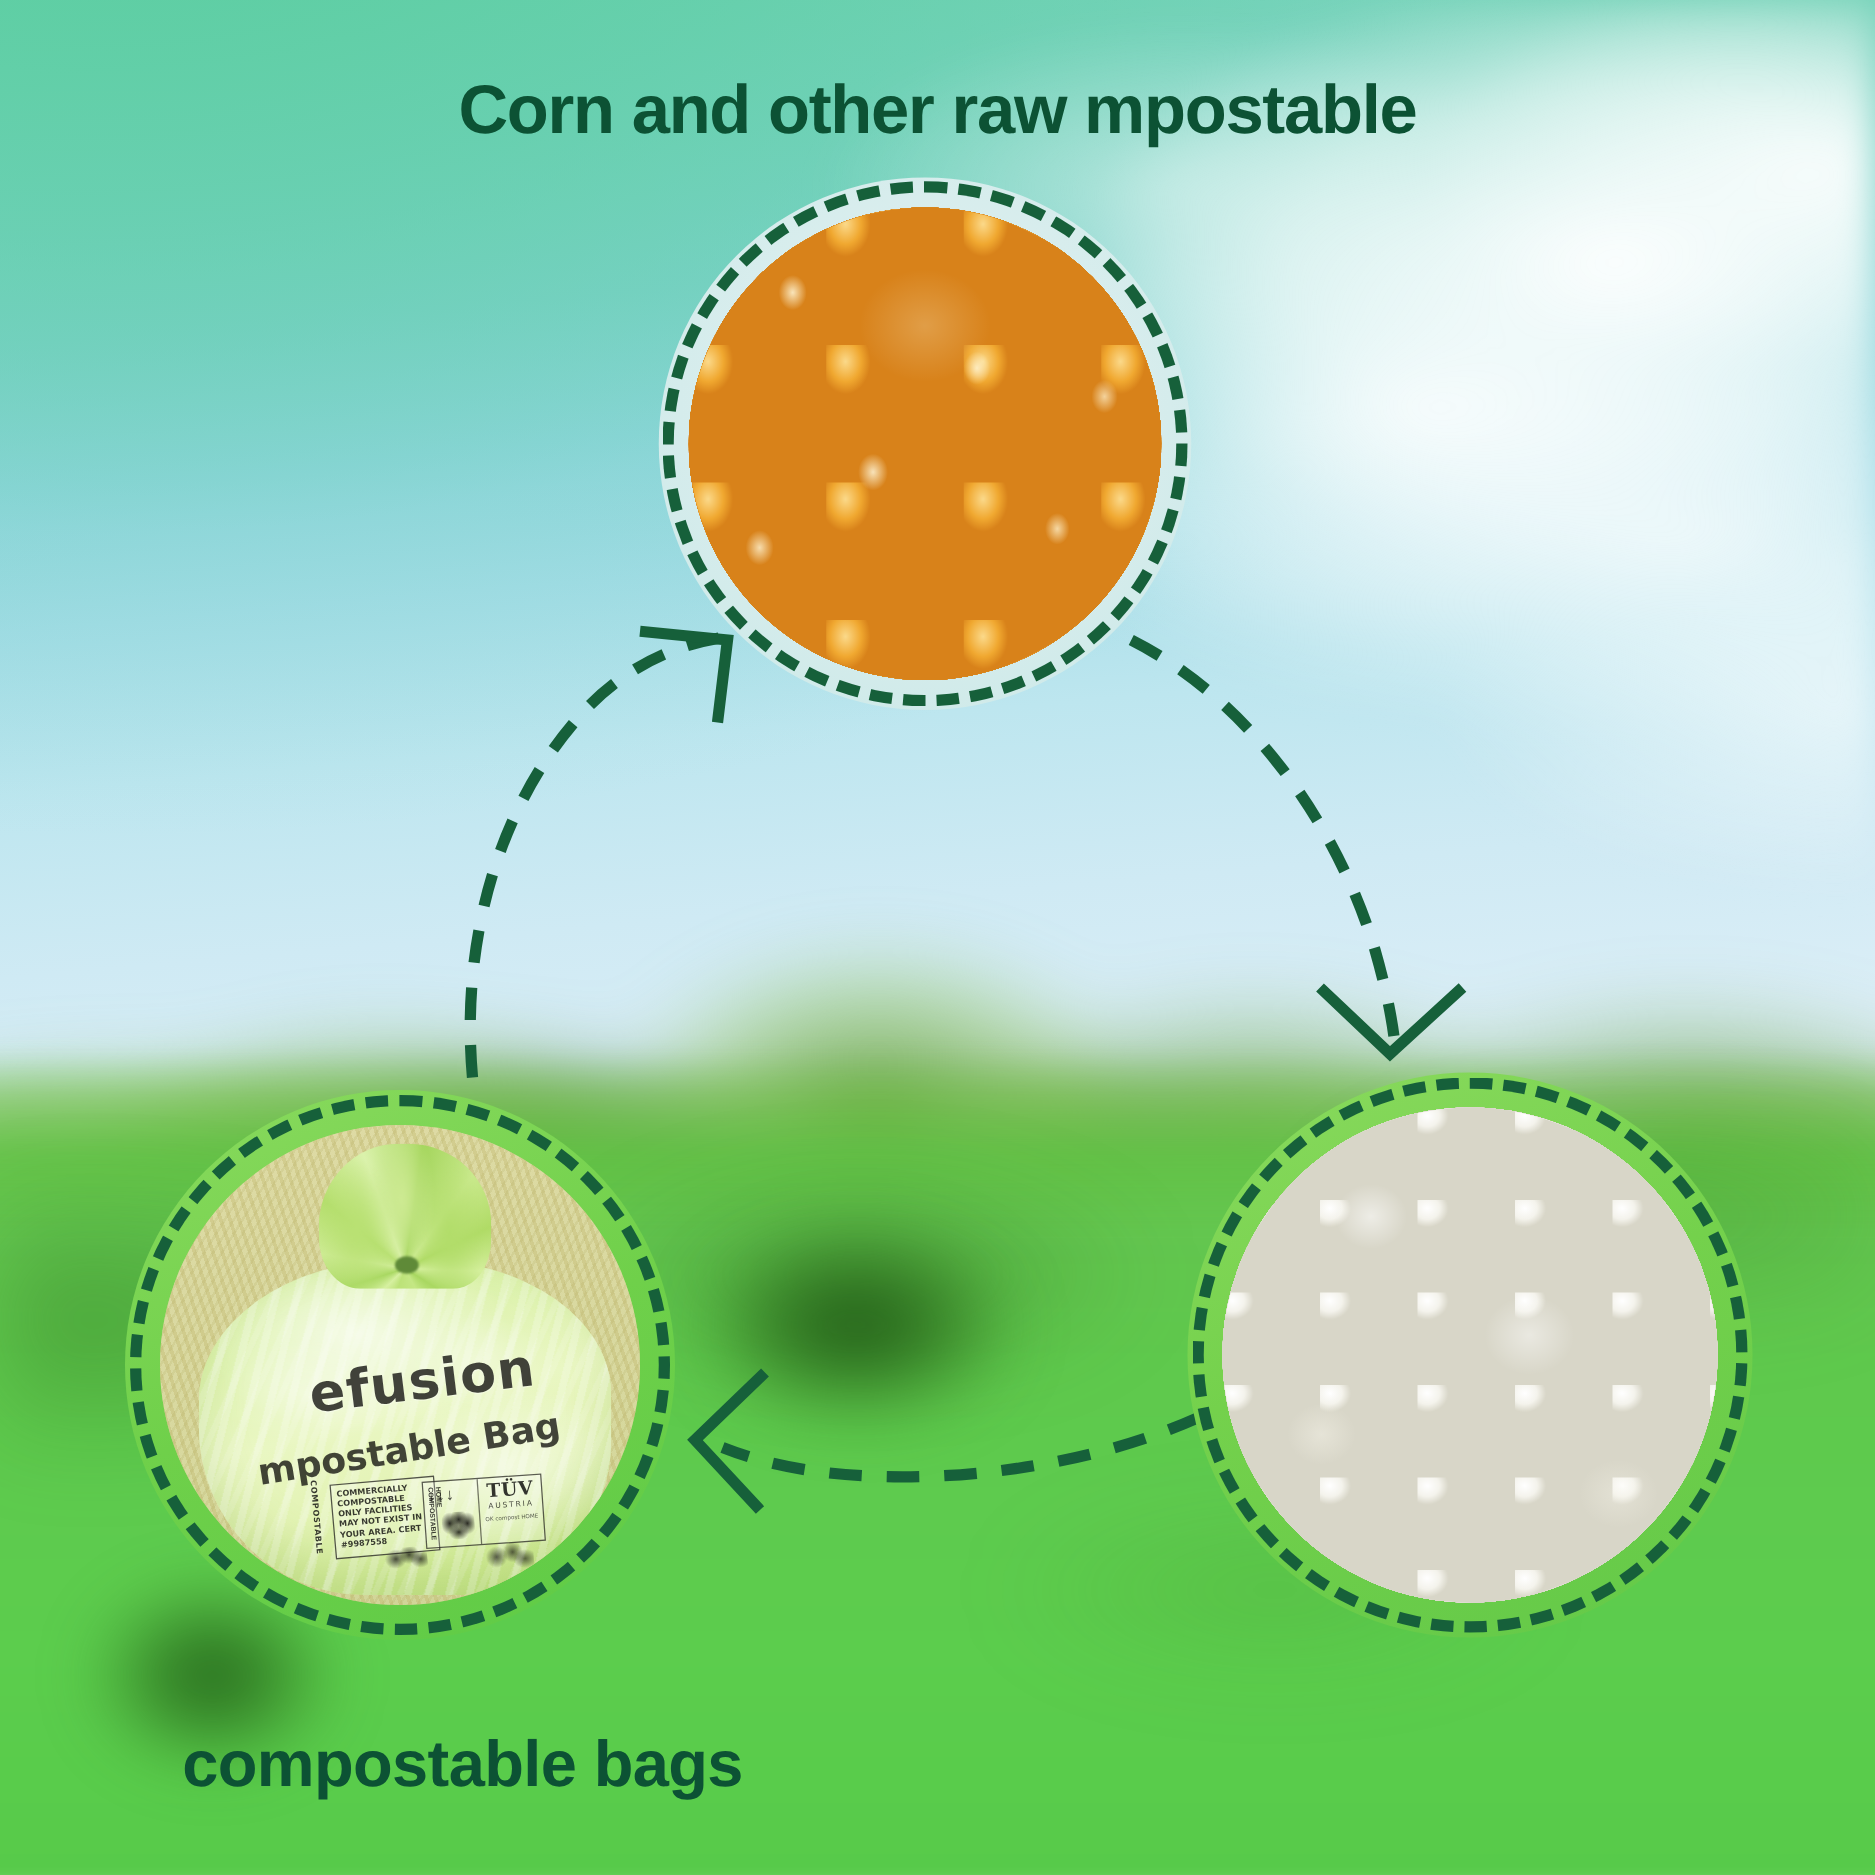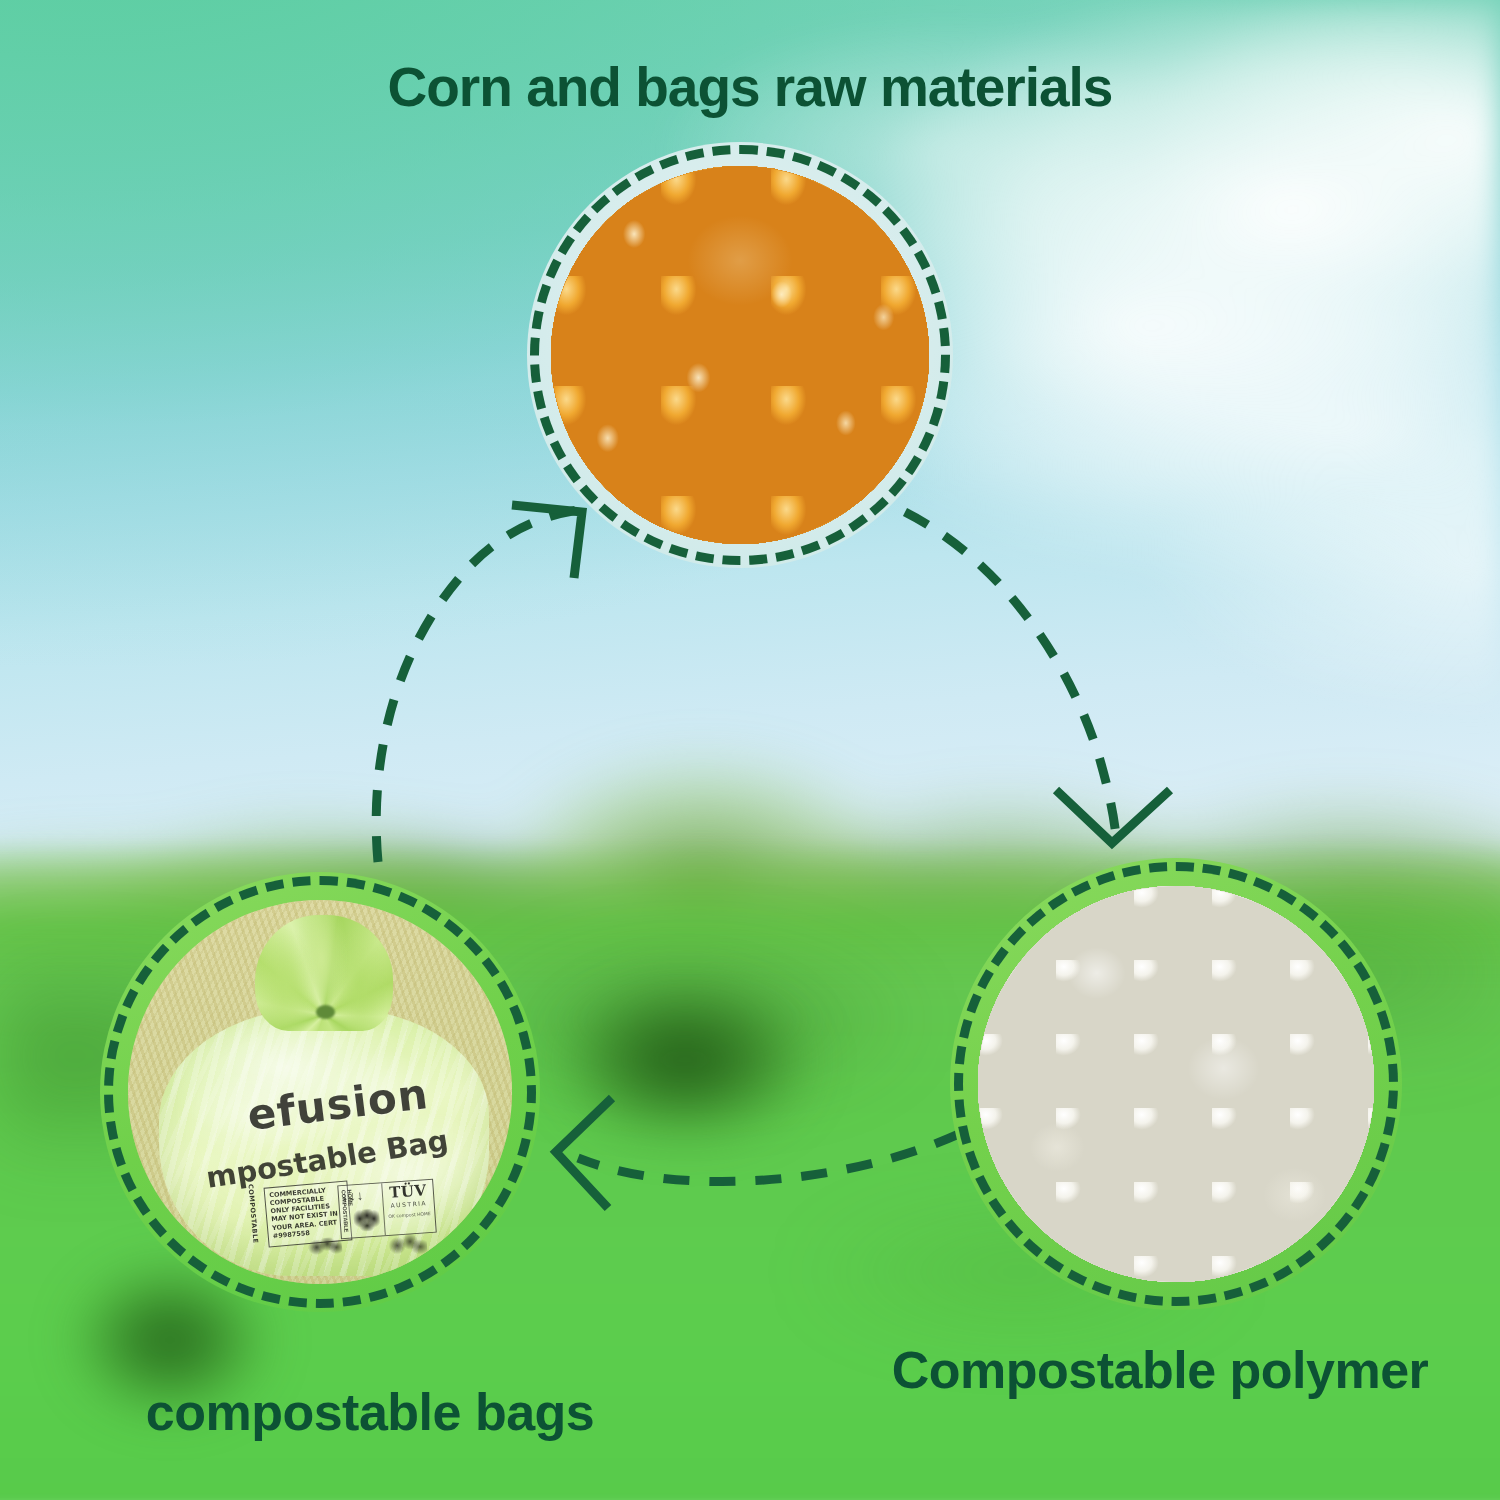--- a/index.html
+++ b/index.html
@@ -562,21 +562,20 @@
           </div>
         </div>
 
         <div class="bag-smallmark"></div>
         <div class="bag-smallmark2"></div>
       </div>
     </div>
     <div class="dashed-ring" style="inset:4px; border-width:9px;"></div>
   </div>
 
-  <div class="label label-title">Corn and bags raw materials</div>
+  <div class="label label-title">Corn and other raw mpostable</div>
 
   <div class="label label-bags">
     <div>compostable bags</div>
   </div>
 
-  <div class="label label-polymer">Compostable polymer</div>
 
 </div>
 
 </body></html>

